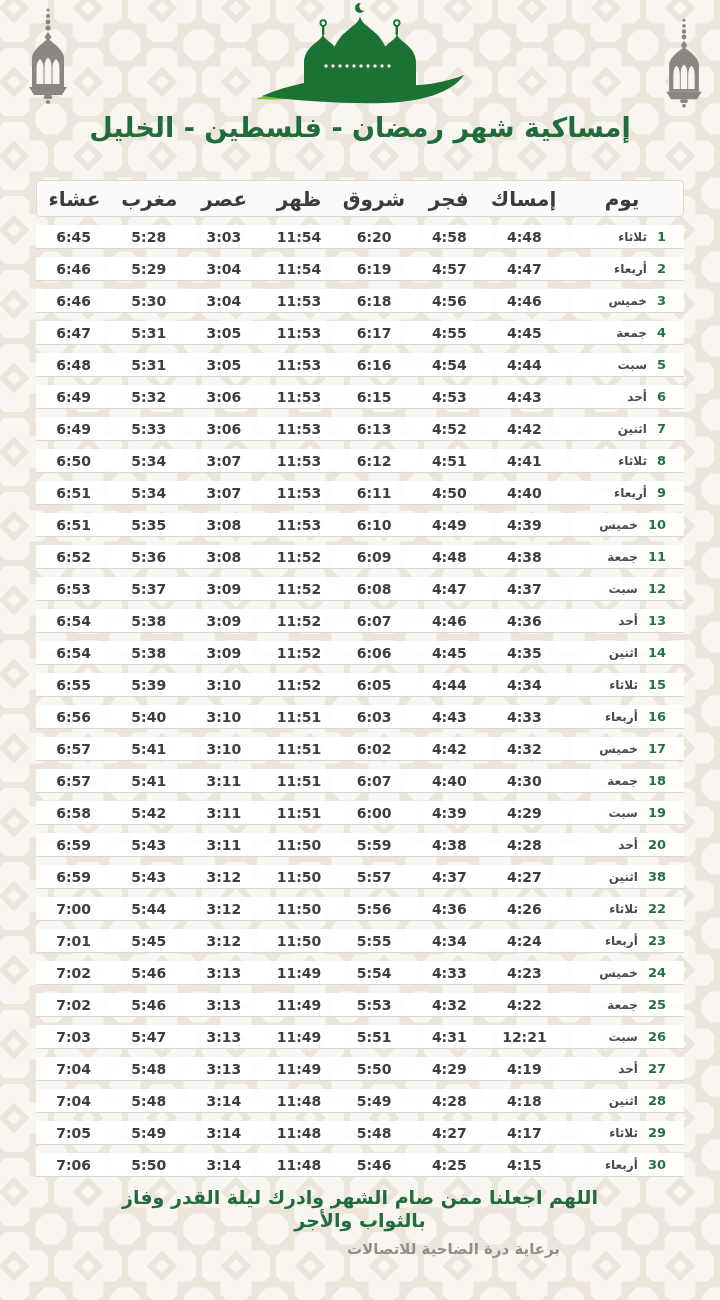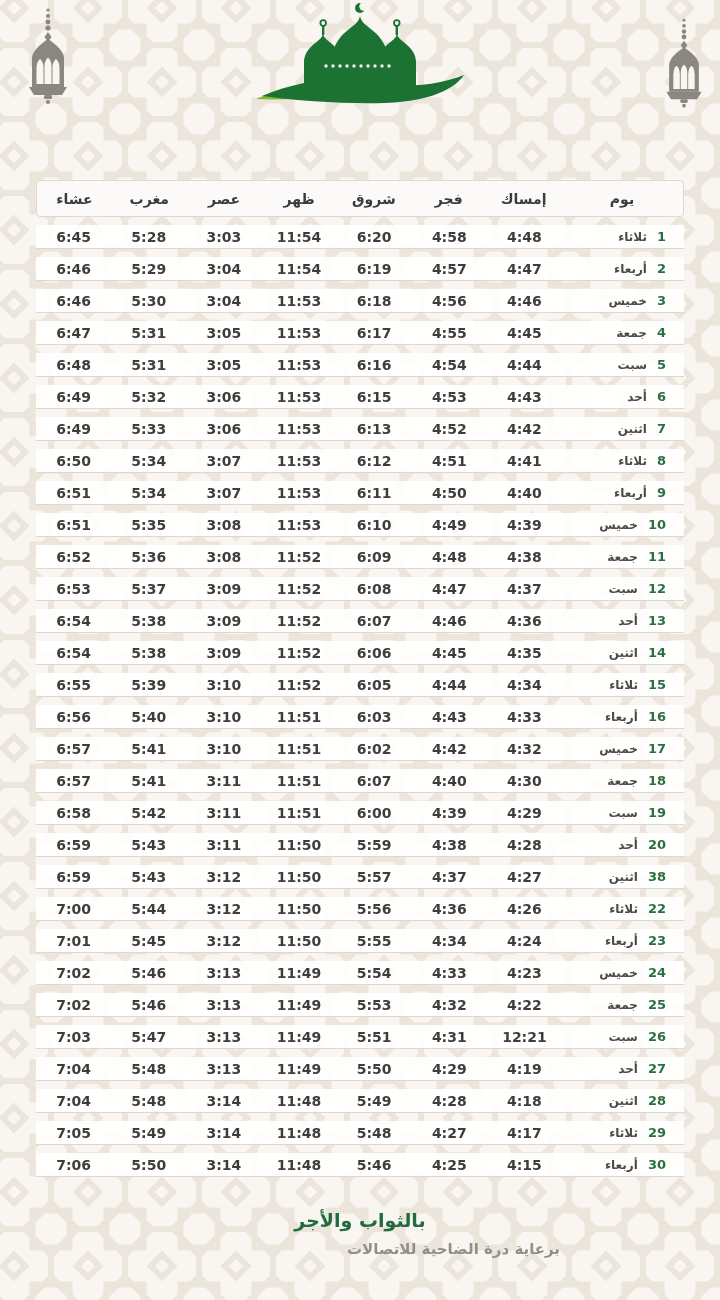--- a/index.html
+++ b/index.html
@@ -34,21 +34,21 @@
   }
   .thead {
     background:#fbfaf8;
     border:1px solid #ddd9d2;
     border-radius:4px;
     height:37px;
     margin-bottom:8px;
   }
   .th {
     text-align:center;
-    color:#3b3b3b; font-size:14px; font-weight:bold;
+    color:#3b3b3b; font-size:20px; font-weight:bold;
   }
   .th.day-h { text-align:center; }
   .row {
     background:rgba(255,255,255,0.92);
     border-bottom:1px solid #dcd8d1;
     height:24px;
     margin-bottom:8px;
   }
   .time-cell {
     text-align:center;
@@ -167,20 +167,21 @@
       <circle cx="99" cy="66" r="1.7"></circle>
         <circle cx="106" cy="66" r="1.7"></circle>
         <circle cx="113" cy="66" r="1.7"></circle>
       <circle cx="120" cy="66" r="1.7"></circle>
         <circle cx="127" cy="66" r="1.7"></circle>
         <circle cx="134" cy="66" r="1.7"></circle>
       <circle cx="141" cy="66" r="1.7"></circle>
     </g>
   </svg>
 
+  <div class="page-title">إمساكية شهر رمضان - فلسطين - الخليل</div>
 
   <div class="table-wrap">
     <div class="grid-row thead">
         <div class="th day-h">يوم</div>
         <div class="th">إمساك</div>
         <div class="th">فجر</div>
         <div class="th">شروق</div>
         <div class="th">ظهر</div>
         <div class="th">عصر</div>
         <div class="th">مغرب</div>
@@ -574,18 +575,18 @@
           <div class="time-cell">5:46</div>
           <div class="time-cell">11:48</div>
           <div class="time-cell">3:14</div>
           <div class="time-cell">5:50</div>
           <div class="time-cell">7:06</div>
         </div>
       </div>
   </div>
 
   <div class="dua">
-    <br>
+    <span>اللهم اجعلنا ممن صام الشهر وادرك ليلة القدر وفاز</span><br>
     <span>بالثواب والأجر</span>
   </div>
   <div class="sponsor">برعاية درة الضاحية للاتصالات</div>
 
 </div>
 
 </body></html>

